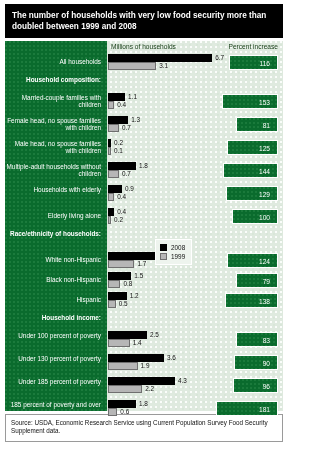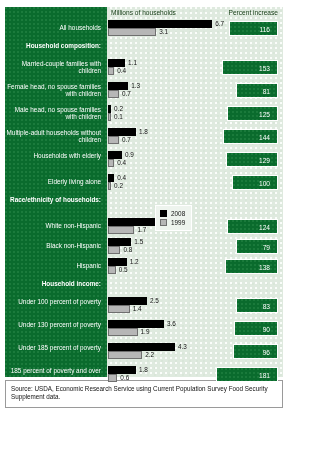--- a/index.html
+++ b/index.html
@@ -116,20 +116,21 @@
     font-size:6.3px;line-height:8.4px;
     padding:4px 5px;box-sizing:border-box;
     height:28px;
   }
 </style>
 </head>
 <body>
 
 <div class="figure">
 
+  <div class="title-bar">The number of households with very low food security more than doubled between 1999 and 2008</div>
 
   <div class="chart">
     <div class="labelpanel"></div>
 
     <div class="colhead left">Millions of households</div>
     <div class="colhead right">Percent increase</div>
 
     <div class="rows" id="rows">
         <div class="row" style="top: 13px;">
           <div class="rlabel" style="top: 4px;">All households</div>

